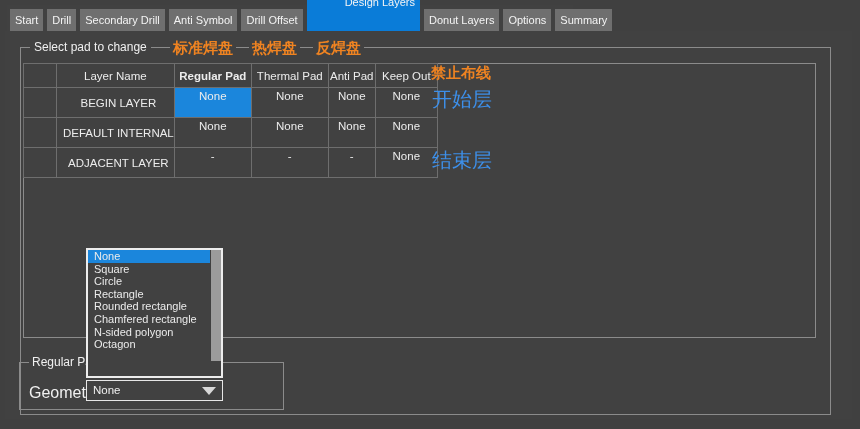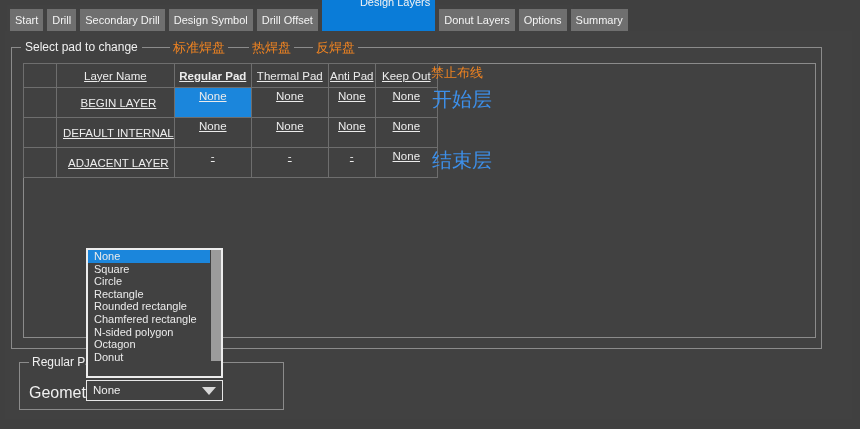--- a/index.html
+++ b/index.html
@@ -14,40 +14,40 @@
 
   
   #tabs { position:absolute; left:10px; top:6px; height:25px; display:flex; align-items:flex-end; gap:4px; z-index:6; }
   .tab {
     height:22px; line-height:22px; padding:0 5px; background:#6f6f6f;
     color:#f4f4f4; font-size:11px; white-space:nowrap; cursor:default;
   }
   .tab.sel { height:41px; line-height:25px; background:#0a7cd8;padding-left:38px; }
 
   
-  #group-select { position:absolute; left:11px; top:47px; width:811px; height:302px; border:1px solid #8b8b8b; z-index:1; }
+  #group-select { position:absolute; left:20px; top:47px; width:811px; height:368px; border:1px solid #8b8b8b; z-index:1; }
   .group-title {
     position:absolute; top:-8px; left:9px; background:#414141; padding:0 4px;
     color:#f0f0f0; font-size:12px; white-space:nowrap;
   }
 
   
   .cn-orange {
-    position:absolute; color:#ef8321; font-weight:normal; font-size:13px;
+    position:absolute; color:#ef8321; font-weight:bold; font-size:15px;
     background:#414141; padding:0 3px; z-index:3; white-space:nowrap; line-height:17px;
   }
   .cn-blue {
     position:absolute; color:#3d8fe9; font-weight:normal; font-size:20px;
     z-index:3; white-space:nowrap; line-height:24px;
   }
 
   
   #table-panel { position:absolute; left:23px; top:63px; width:793px; height:275px; border:1px solid #8b8b8b; z-index:2; }
   #pad-table { position:absolute; left:-1px; top:-1px; border-collapse:collapse; table-layout:fixed; }
-  #pad-table th, #pad-table td { border:1px solid #6e6e6e; font-size:11.5px; color:#ececec; overflow:hidden; white-space:nowrap;text-decoration:underline; }
+  #pad-table th, #pad-table td { border:1px solid #6e6e6e; font-size:11.5px; color:#ececec; overflow:hidden; white-space:nowrap; }
   #pad-table thead th { height:24px; text-align:center; font-weight:normal; }
   #pad-table thead th.bold { font-weight:bold; }
   #pad-table tbody tr { height:30px; }
   td.name { vertical-align:middle; text-align:center; padding-left:6px; }
   tr.dim td.name { color:#9b9b9b; }
   td.val { vertical-align:top; text-align:center; padding-top:2px; }
   td.val.dash { color:#b0b0b0; }
   td.val.selcell { background:#1b86dc; }
 
   
@@ -82,21 +82,21 @@
 
 <div class="screen">
 
   <div id="tabstrip-bg" class="dark"></div>
   <div id="main-panel" class="dark"></div>
 
   <div id="tabs">
     <div class="tab">Start</div>
     <div class="tab">Drill</div>
     <div class="tab">Secondary Drill</div>
-    <div class="tab">Design Symbol</div>
+    <div class="tab">Anti Symbol</div>
     <div class="tab">Drill Offset</div>
     <div class="tab sel">Design Layers</div>
     <div class="tab">Donut Layers</div>
     <div class="tab">Options</div>
     <div class="tab">Summary</div>
   </div>
 
   <div id="group-select">
     <span class="group-title">Select pad to change</span>
   </div>
@@ -170,19 +170,18 @@
 
   <div id="geometry-list">
     <div class="list-item sel">None</div>
     <div class="list-item">Square</div>
     <div class="list-item">Circle</div>
     <div class="list-item">Rectangle</div>
     <div class="list-item">Rounded rectangle</div>
     <div class="list-item">Chamfered rectangle</div>
     <div class="list-item">N-sided polygon</div>
     <div class="list-item">Octagon</div>
-    <div class="list-item">Donut</div>
     <div id="list-scrollbar">
       <div id="list-thumb"></div>
     </div>
   </div>
 
 </div>
 
 </body></html>

